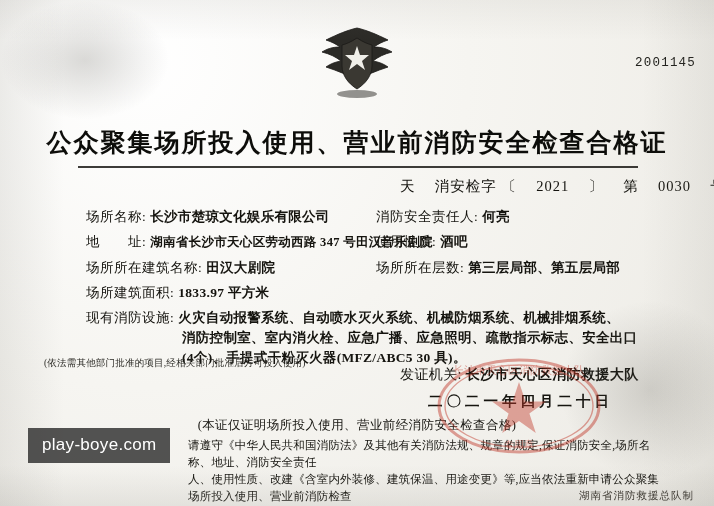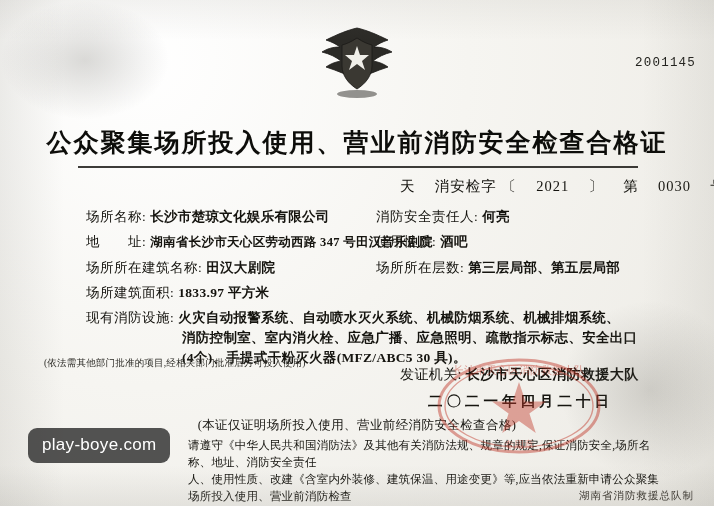--- a/index.html
+++ b/index.html
@@ -196,21 +196,21 @@
   
   .watermark {
     position: absolute;
     left: 28px;
     top: 428px;
     background: rgba(36,36,36,0.78);
     color: #ffffff;
     font-family: "Liberation Sans", sans-serif;
     font-size: 17px;
     padding: 7px 14px 8px 14px;
-    border-radius: 9px;
+    border-radius: 0;
     letter-spacing: .3px;
     z-index: 8;
   }
   
   .smudge {
     position:absolute;
     background: radial-gradient(ellipse at center, rgba(90,88,80,0.22) 0%, rgba(255,255,255,0) 70%);
     pointer-events:none;
     z-index:2;
   }

